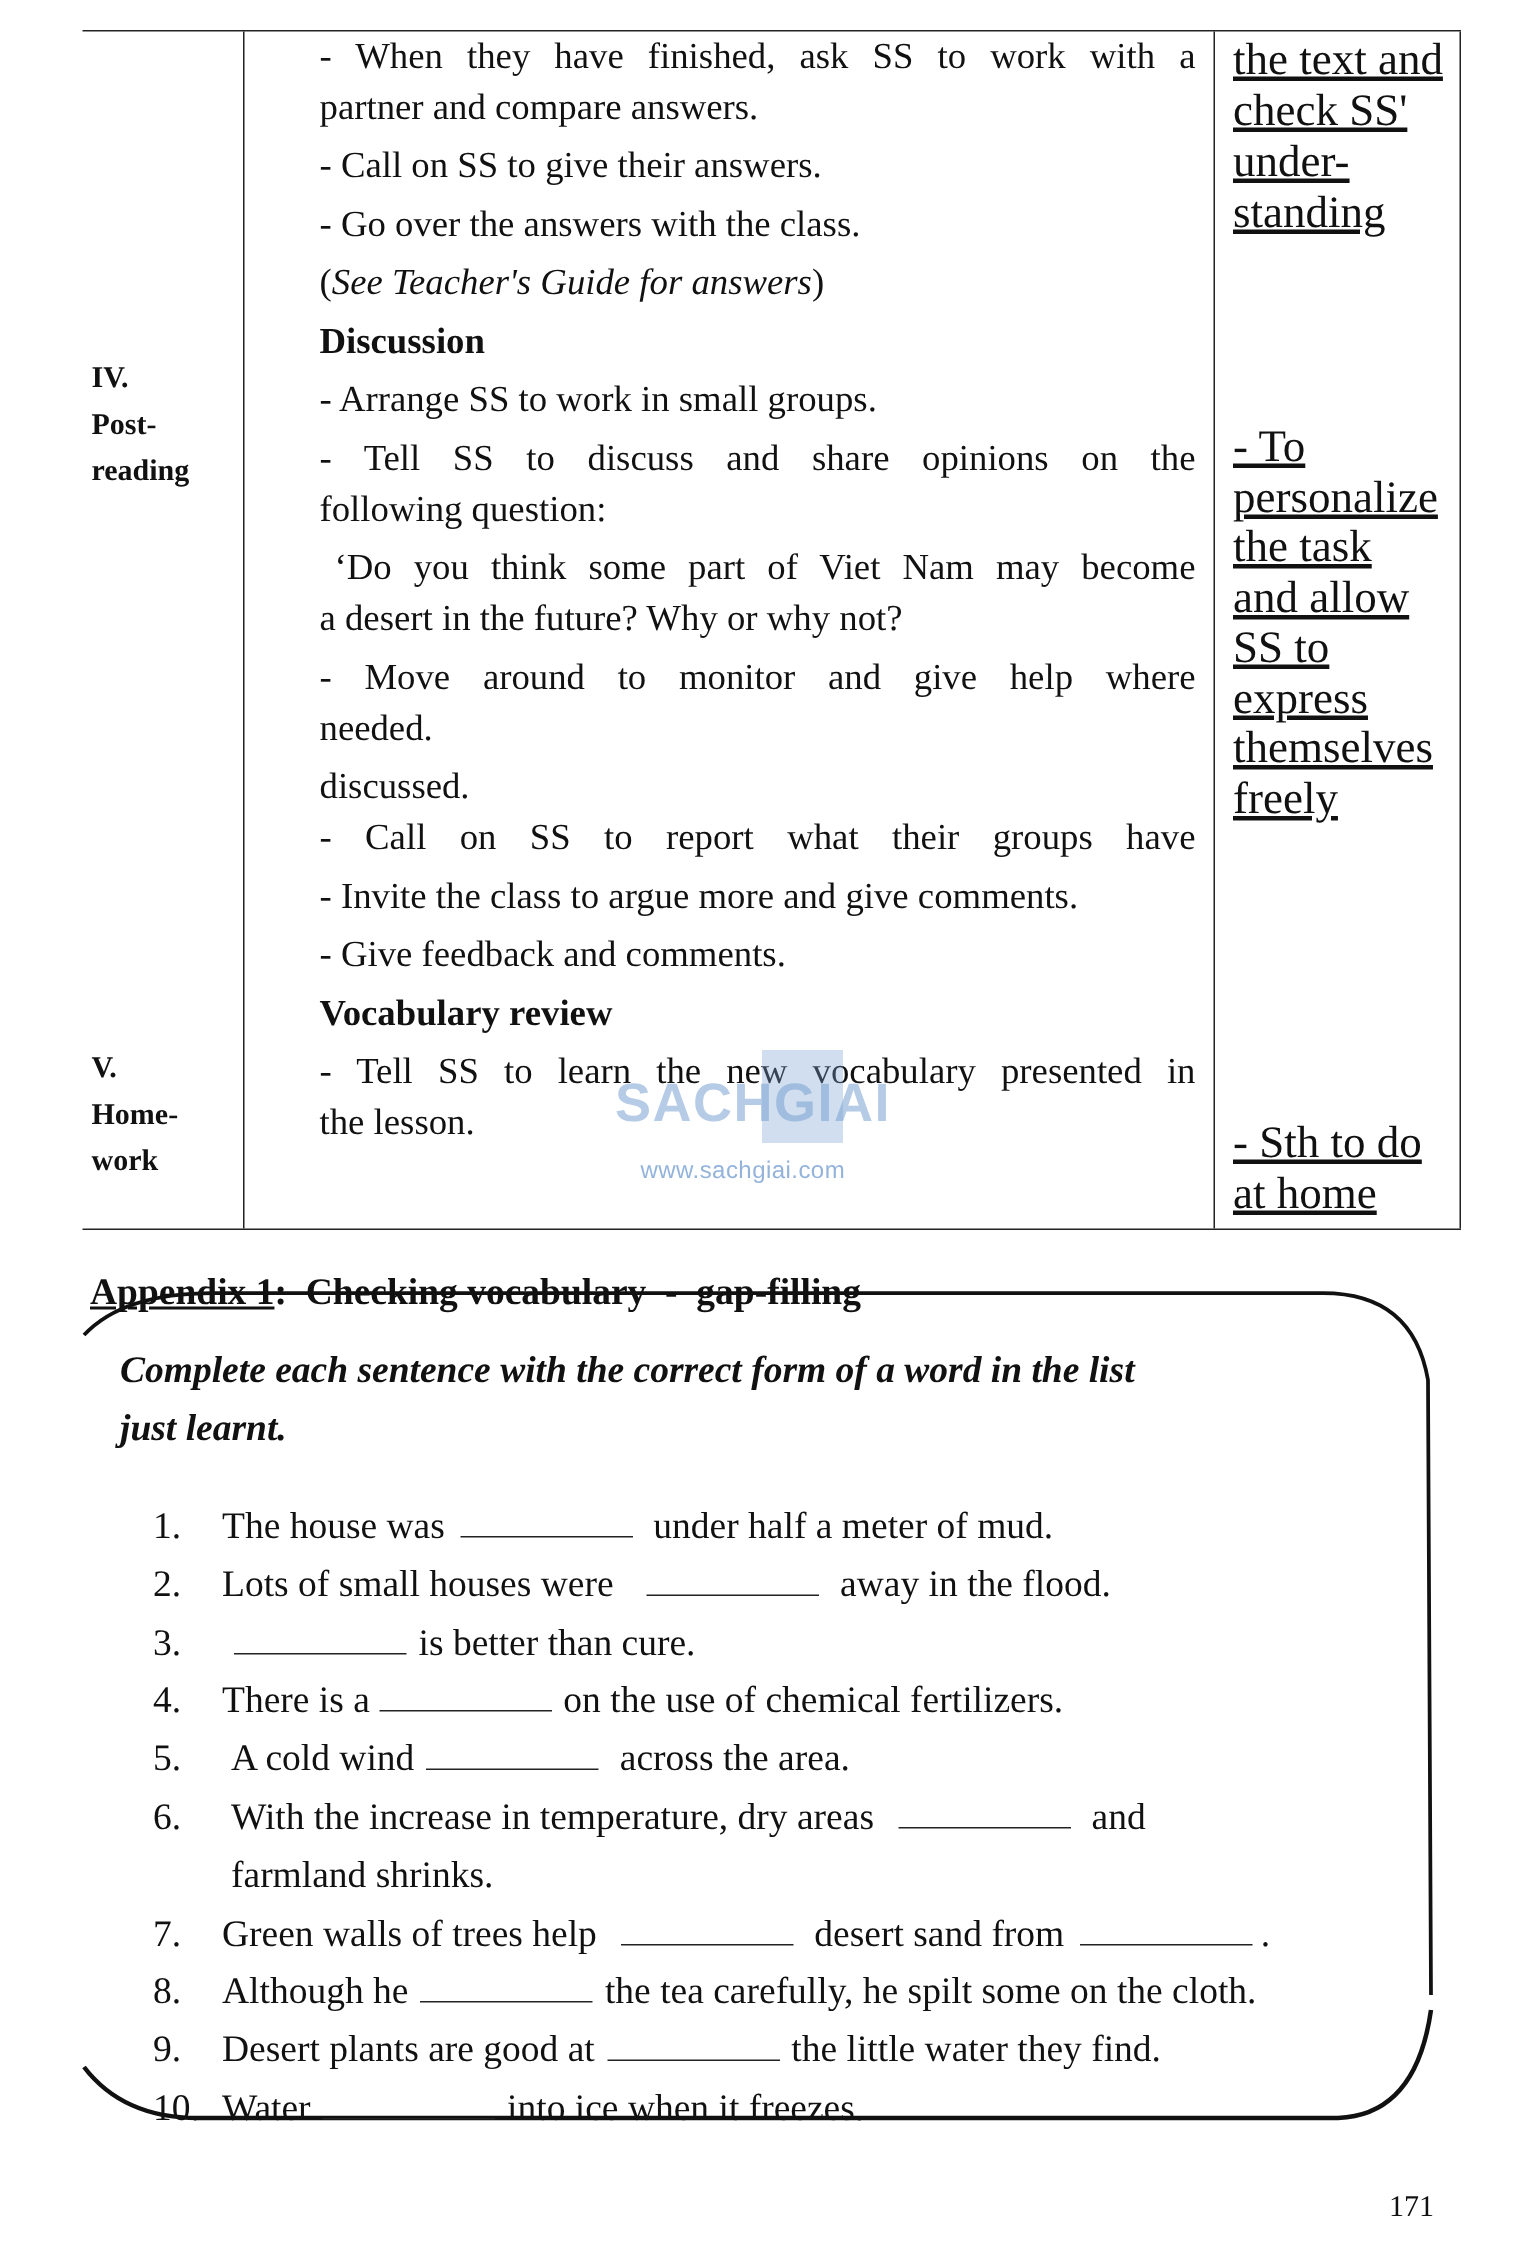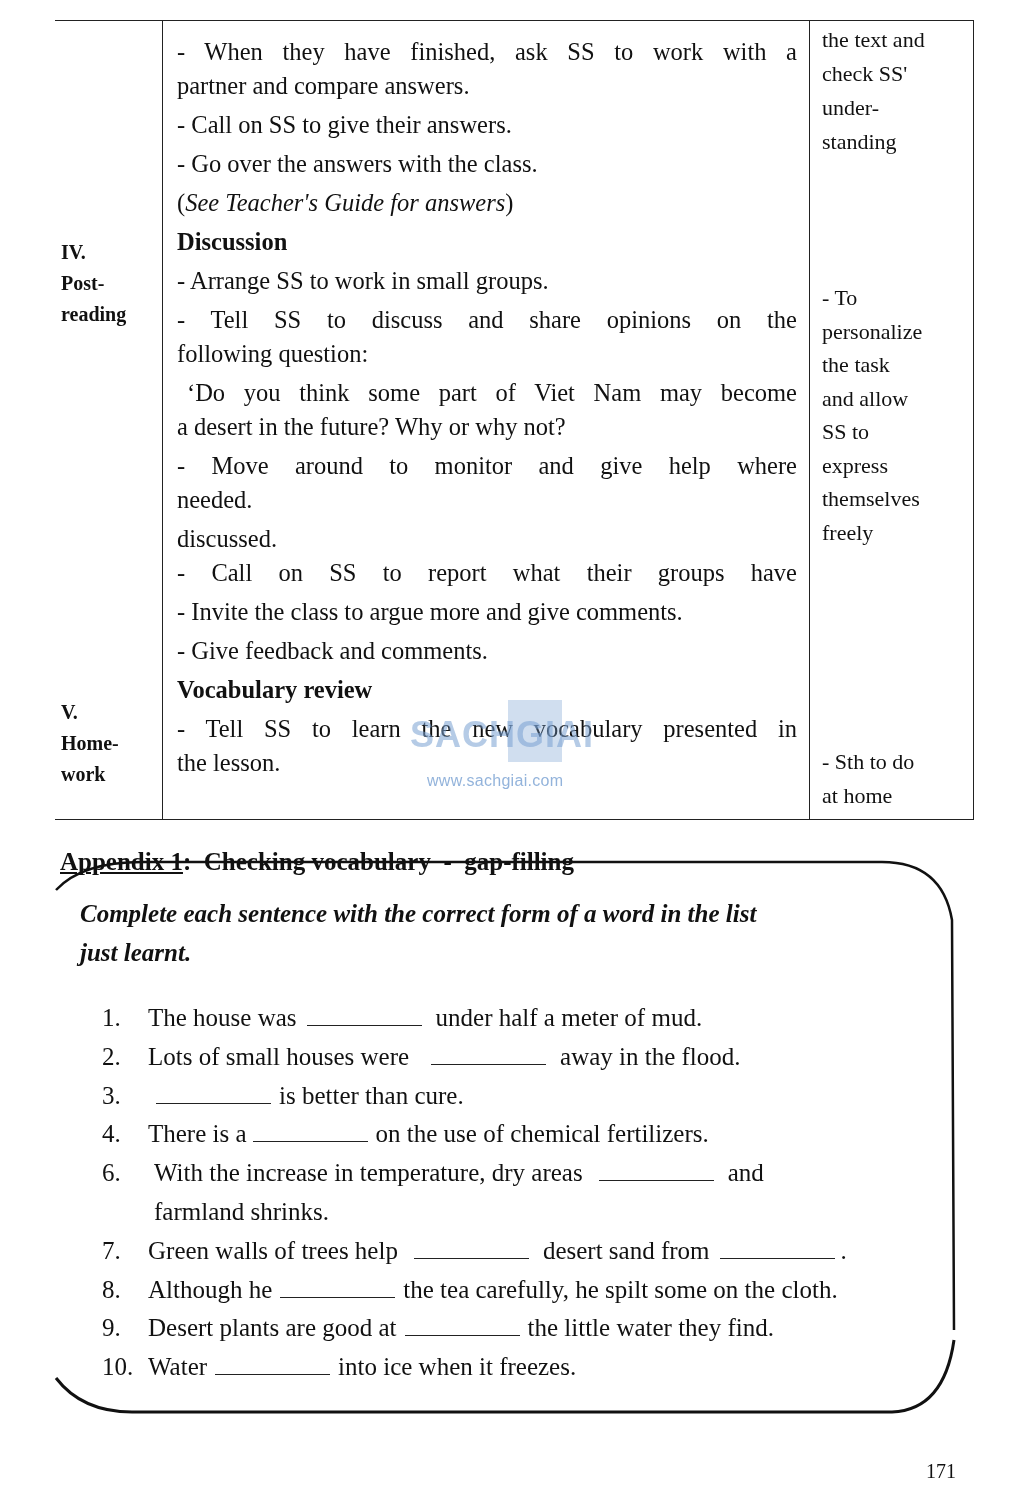--- a/index.html
+++ b/index.html
@@ -23,21 +23,21 @@
 
     .stage-label {
       position: absolute; left: 6px; font-weight: bold; font-size: 20px; line-height: 31px;
     }
     .proc-text { position: absolute; left: 14px; right: 12px; font-size: 24.5px; line-height: 34px; }
     .proc-line { text-align: justify; text-align-last: left; }
     .proc-line.justified-last { text-align-last: justify; }
     .proc-heading { font-weight: bold; }
     .proc-italic { font-style: italic; }
     .p-item { margin-bottom: 5px; }
-    .purpose-text { position: absolute; left: 12px; right: 6px; font-size: 22px; line-height: 34px; }
+    .purpose-text { position: absolute; left: 12px; right: 6px; font-size: 30px; line-height: 34px; text-decoration: underline; }
 
     
     .watermark { position: absolute; left: 410px; top: 696px; width: 210px; height: 100px; pointer-events: none; }
     .wm-logo {
       position: absolute; left: 0; top: 18px; font-family: "Liberation Sans", "DejaVu Sans", sans-serif;
       font-size: 36px; font-weight: bold; letter-spacing: 1px; color: rgba(120,160,210,0.55);
     }
     .wm-box { position: absolute; left: 98px; top: 4px; width: 54px; height: 62px; background: rgba(120,160,210,0.35); }
     .wm-url {
       position: absolute; left: 17px; top: 76px; font-family: "Liberation Sans", "DejaVu Sans", sans-serif;
@@ -82,21 +82,21 @@
         <div>reading</div>
       </div>
       <div class="stage-label" style="top:676px;">
         <div>V.</div>
         <div>Home-</div>
         <div>work</div>
       </div>
     </div>
 
     <div class="col col-proc">
-      <div class="proc-text" style="top:14px;">
+      <div class="proc-text" style="top:0;margin-left:36px;">
         <div class="p-item">
           <div class="proc-line justified-last">- When they have finished, ask SS to work with a</div>
           <div class="proc-line">partner and compare answers.</div>
         </div>
         <div class="p-item proc-line">- Call on SS to give their answers.</div>
         <div class="p-item proc-line">- Go over the answers with the class.</div>
         <div class="p-item proc-line"><span>(</span><span class="proc-italic">See Teacher's Guide for answers</span><span>)</span></div>
         <div class="p-item proc-line proc-heading">Discussion</div>
         <div class="p-item proc-line">- Arrange SS to work in small groups.</div>
         <div class="p-item">
@@ -177,20 +177,23 @@
       <div class="item">
         <span class="num">2.</span><span>Lots of small houses were</span><span class="blank" style="margin-left:22px;margin-right:14px;"></span><span>away in the flood.</span>
       </div>
       <div class="item">
         <span class="num">3.</span><span class="blank" style="margin-left:8px;margin-right:8px;"></span><span>is better than cure.</span>
       </div>
       <div class="item">
         <span class="num">4.</span><span>There is a</span><span class="blank" style="margin-left:6px;margin-right:8px;"></span><span>on the use of chemical fertilizers.</span>
       </div>
       <div class="item">
+        <span class="num">5.</span><span style="padding-left:6px;">A cold wind</span><span class="blank" style="margin-left:8px;margin-right:14px;"></span><span>across the area.</span>
+      </div>
+      <div class="item">
         <span class="num">6.</span><span style="padding-left:6px;">With the increase in temperature, dry areas</span><span class="blank" style="margin-left:16px;margin-right:14px;"></span><span>and</span>
       </div>
       <div class="item cont">
         <span>farmland shrinks.</span>
       </div>
       <div class="item">
         <span class="num">7.</span><span>Green walls of trees help</span><span class="blank" style="margin-left:16px;margin-right:14px;"></span><span>desert sand from</span><span class="blank" style="margin-left:10px;margin-right:6px;"></span><span>.</span>
       </div>
       <div class="item">
         <span class="num">8.</span><span>Although he</span><span class="blank" style="margin-left:8px;margin-right:8px;"></span><span>the tea carefully, he spilt some on the cloth.</span>

